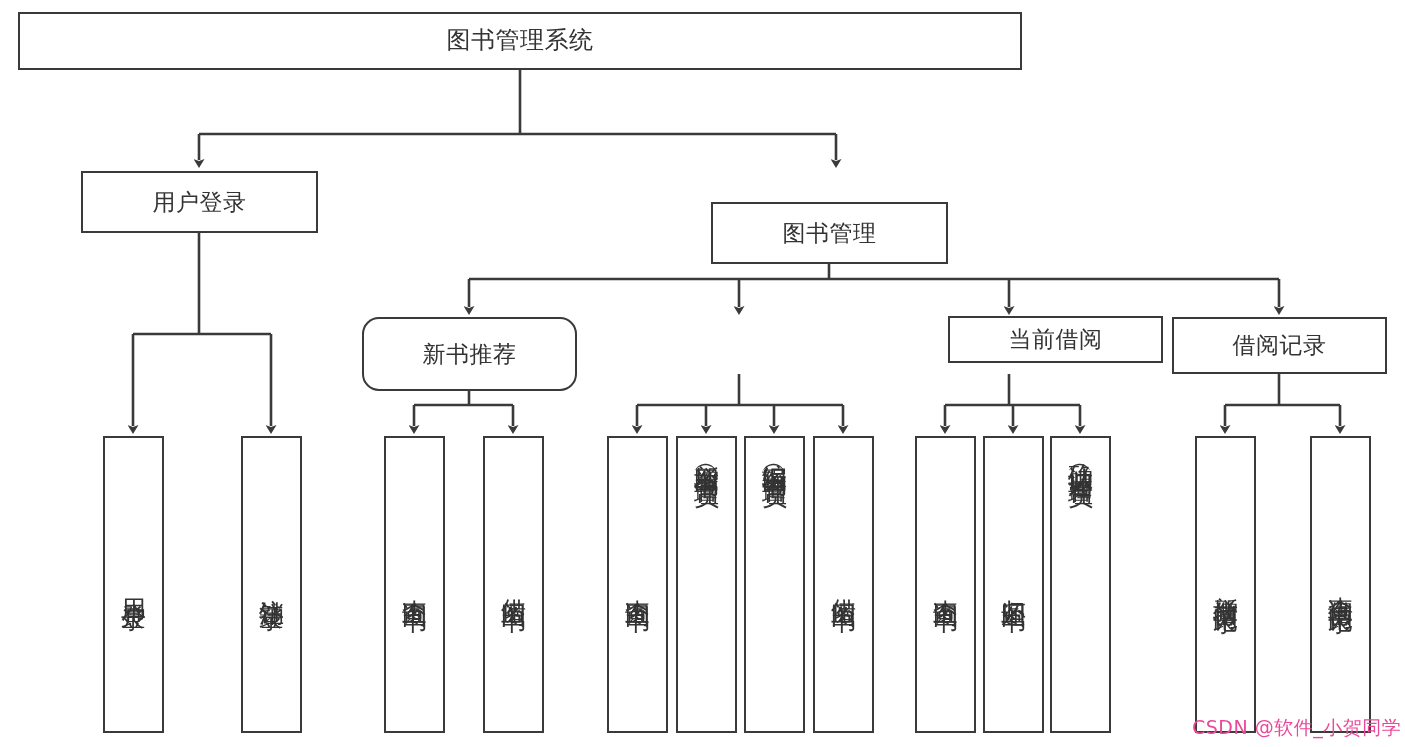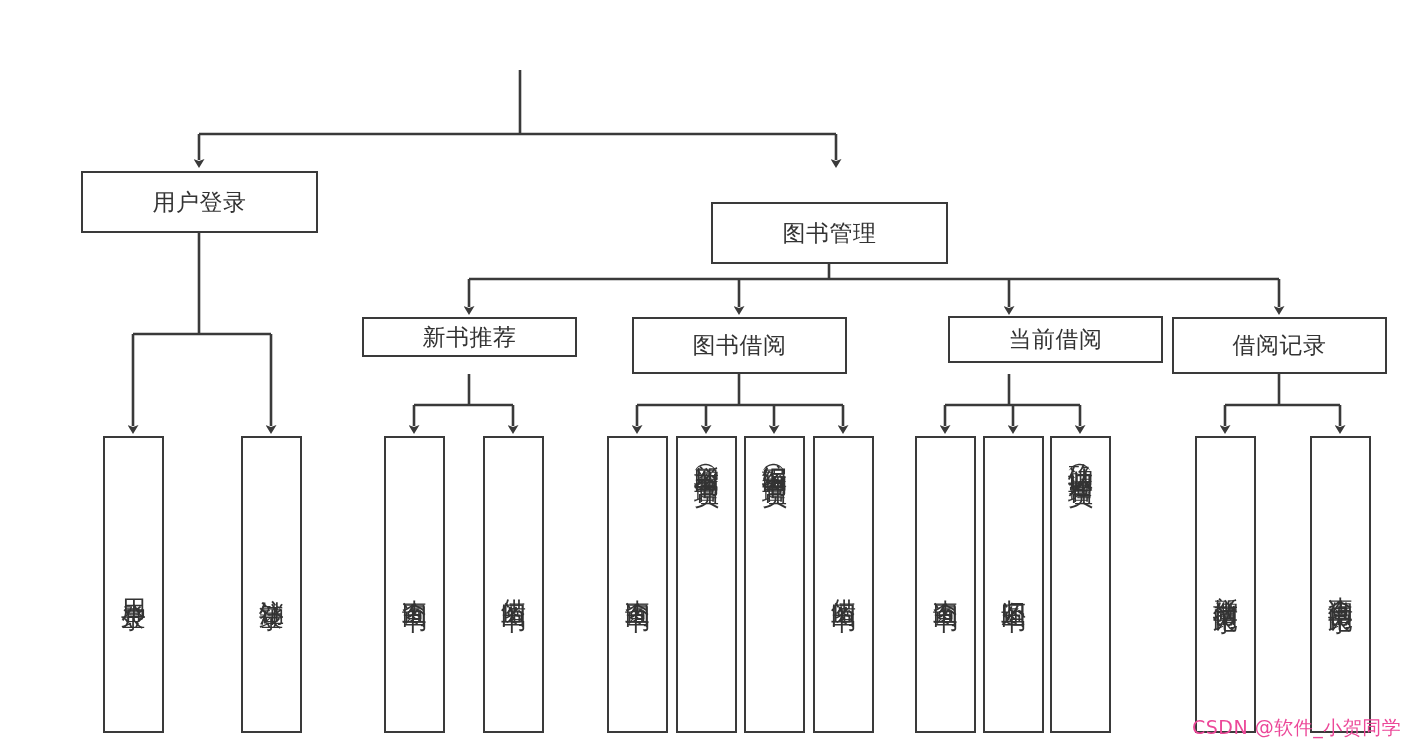--- a/index.html
+++ b/index.html
@@ -124,36 +124,36 @@
       <path d="M1013,405 L1013,426" marker-end="url(#arrow)"></path>
       <path d="M1080,405 L1080,426" marker-end="url(#arrow)"></path>
 
       <path d="M1279,374 L1279,405"></path>
       <path d="M1225,405 L1340,405"></path>
       <path d="M1225,405 L1225,426" marker-end="url(#arrow)"></path>
       <path d="M1340,405 L1340,426" marker-end="url(#arrow)"></path>
     </g>
   </svg>
 
+  <div class="node h root" style="left:18px; top:12px; width:1004px; height:58px;">
+    <span class="label">图书管理系统</span>
+  </div>
 
   <div class="node h" style="left:81px; top:171px; width:237px; height:62px;">
     <span class="label">用户登录</span>
   </div>
 
   <div class="node h" style="left:711px; top:171px; width:237px; height:62px;margin-top:31px;">
     <span class="label">图书管理</span>
   </div>
 
-  <div class="node h" style="left:362px; top:317px; width:215px; height:40px;">
+  <div class="node h" style="left:362px; top:317px; width:215px; height:74px;border-radius:17px;">
     <span class="label">新书推荐</span>
   </div>
 
-  <div class="node h" style="left:632px; top:317px; width:215px; height:57px;">
-    <span class="label">图书借阅</span>
-  </div>
 
   <div class="node h" style="left:902px; top:316px; width:215px; height:47px;margin-left:46px;">
     <span class="label">当前借阅</span>
   </div>
 
   <div class="node h" style="left:1172px; top:317px; width:215px; height:57px;">
     <span class="label">借阅记录</span>
   </div>
 
   <div class="node v centered" style="left:103px; top:436px; width:61px; height:297px;">

